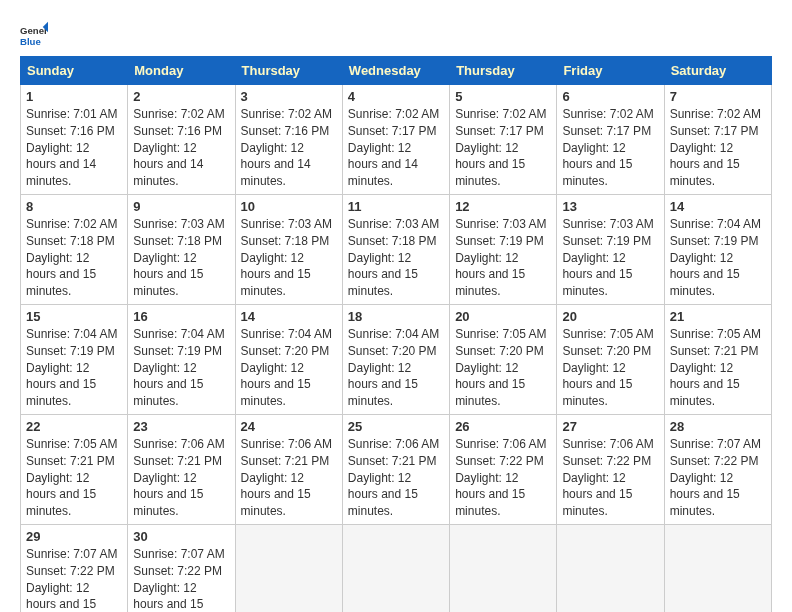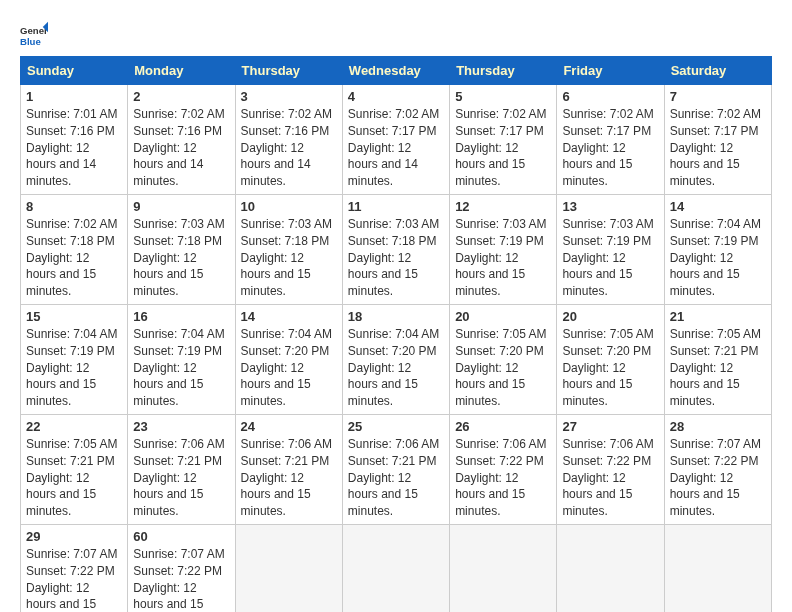--- a/index.html
+++ b/index.html
@@ -341,21 +341,21 @@
     <tr>
       <td>
         <span class="day-number">29</span>
         <div class="day-info">
           Sunrise: 7:07 AM<br>
           Sunset: 7:22 PM<br>
           Daylight: 12 hours and 15 minutes.
         </div>
       </td>
       <td>
-        <span class="day-number">60</span>
+        <span class="day-number">30</span>
         <div class="day-info">
           Sunrise: 7:07 AM<br>
           Sunset: 7:22 PM<br>
           Daylight: 12 hours and 15 minutes.
         </div>
       </td>
       <td class="empty"></td>
       <td class="empty"></td>
       <td class="empty"></td>
       <td class="empty"></td>

